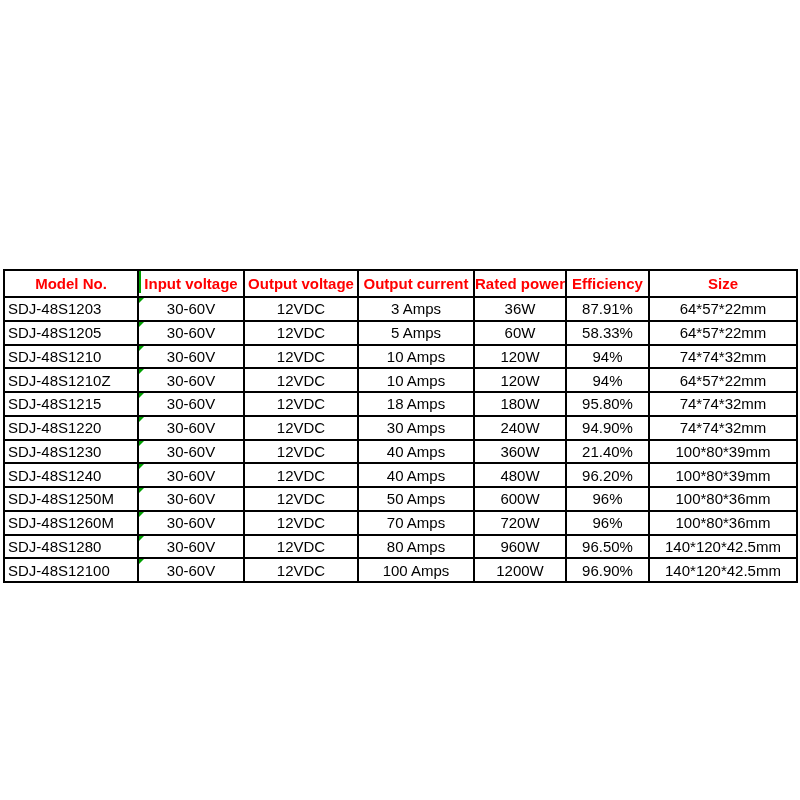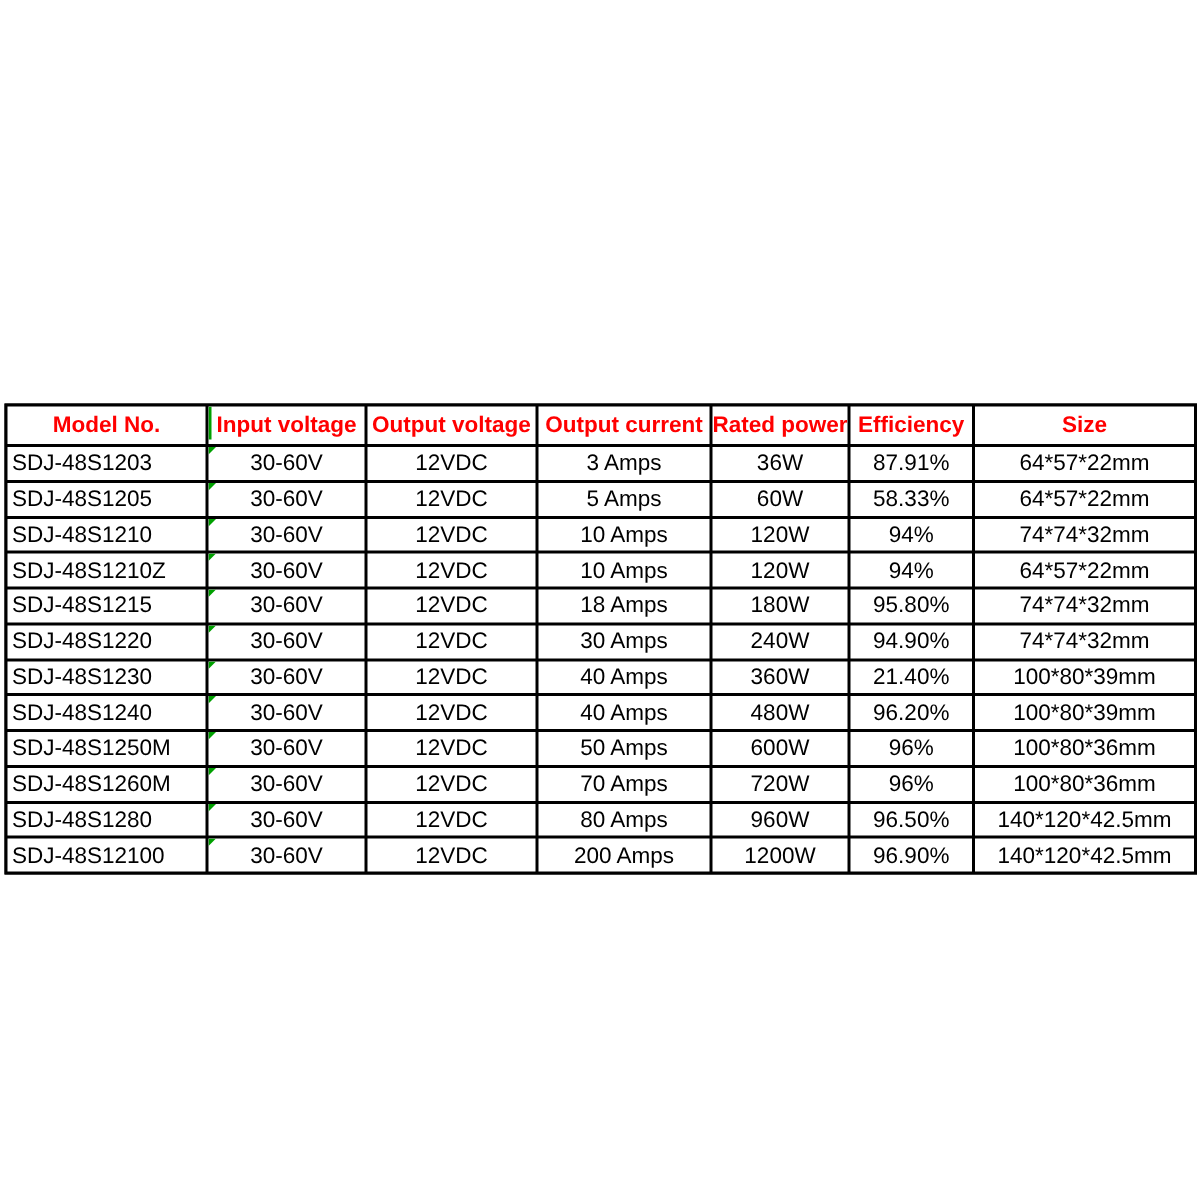--- a/index.html
+++ b/index.html
@@ -90,15 +90,15 @@
       <div class="row"><div class="cell left">SDJ-48S1205</div><div class="cell">30-60V<span class="tri"></span></div><div class="cell">12VDC</div><div class="cell">5 Amps</div><div class="cell">60W</div><div class="cell">58.33%</div><div class="cell">64*57*22mm</div></div>
       <div class="row"><div class="cell left">SDJ-48S1210</div><div class="cell">30-60V<span class="tri"></span></div><div class="cell">12VDC</div><div class="cell">10 Amps</div><div class="cell">120W</div><div class="cell">94%</div><div class="cell">74*74*32mm</div></div>
       <div class="row"><div class="cell left">SDJ-48S1210Z</div><div class="cell">30-60V<span class="tri"></span></div><div class="cell">12VDC</div><div class="cell">10 Amps</div><div class="cell">120W</div><div class="cell">94%</div><div class="cell">64*57*22mm</div></div>
       <div class="row"><div class="cell left">SDJ-48S1215</div><div class="cell">30-60V<span class="tri"></span></div><div class="cell">12VDC</div><div class="cell">18 Amps</div><div class="cell">180W</div><div class="cell">95.80%</div><div class="cell">74*74*32mm</div></div>
       <div class="row"><div class="cell left">SDJ-48S1220</div><div class="cell">30-60V<span class="tri"></span></div><div class="cell">12VDC</div><div class="cell">30 Amps</div><div class="cell">240W</div><div class="cell">94.90%</div><div class="cell">74*74*32mm</div></div>
       <div class="row"><div class="cell left">SDJ-48S1230</div><div class="cell">30-60V<span class="tri"></span></div><div class="cell">12VDC</div><div class="cell">40 Amps</div><div class="cell">360W</div><div class="cell">21.40%</div><div class="cell">100*80*39mm</div></div>
       <div class="row"><div class="cell left">SDJ-48S1240</div><div class="cell">30-60V<span class="tri"></span></div><div class="cell">12VDC</div><div class="cell">40 Amps</div><div class="cell">480W</div><div class="cell">96.20%</div><div class="cell">100*80*39mm</div></div>
       <div class="row"><div class="cell left">SDJ-48S1250M</div><div class="cell">30-60V<span class="tri"></span></div><div class="cell">12VDC</div><div class="cell">50 Amps</div><div class="cell">600W</div><div class="cell">96%</div><div class="cell">100*80*36mm</div></div>
       <div class="row"><div class="cell left">SDJ-48S1260M</div><div class="cell">30-60V<span class="tri"></span></div><div class="cell">12VDC</div><div class="cell">70 Amps</div><div class="cell">720W</div><div class="cell">96%</div><div class="cell">100*80*36mm</div></div>
       <div class="row"><div class="cell left">SDJ-48S1280</div><div class="cell">30-60V<span class="tri"></span></div><div class="cell">12VDC</div><div class="cell">80 Amps</div><div class="cell">960W</div><div class="cell">96.50%</div><div class="cell">140*120*42.5mm</div></div>
-      <div class="row"><div class="cell left">SDJ-48S12100</div><div class="cell">30-60V<span class="tri"></span></div><div class="cell">12VDC</div><div class="cell">200 Amps</div><div class="cell">1200W</div><div class="cell">96.90%</div><div class="cell">140*120*42.5mm</div></div>
+      <div class="row"><div class="cell left">SDJ-48S12100</div><div class="cell">30-60V<span class="tri"></span></div><div class="cell">12VDC</div><div class="cell">100 Amps</div><div class="cell">1200W</div><div class="cell">96.90%</div><div class="cell">140*120*42.5mm</div></div>
     </div>
 </div>
 
 </body></html>

